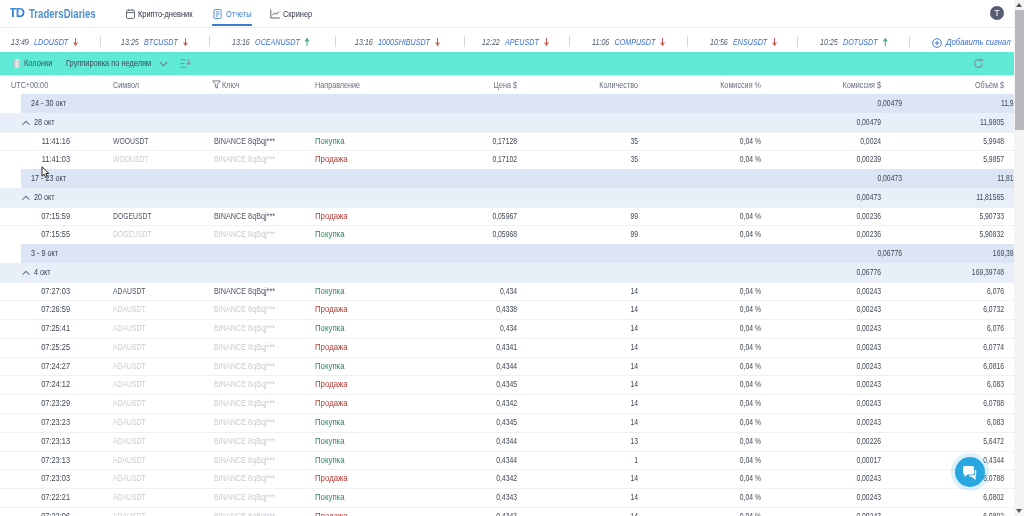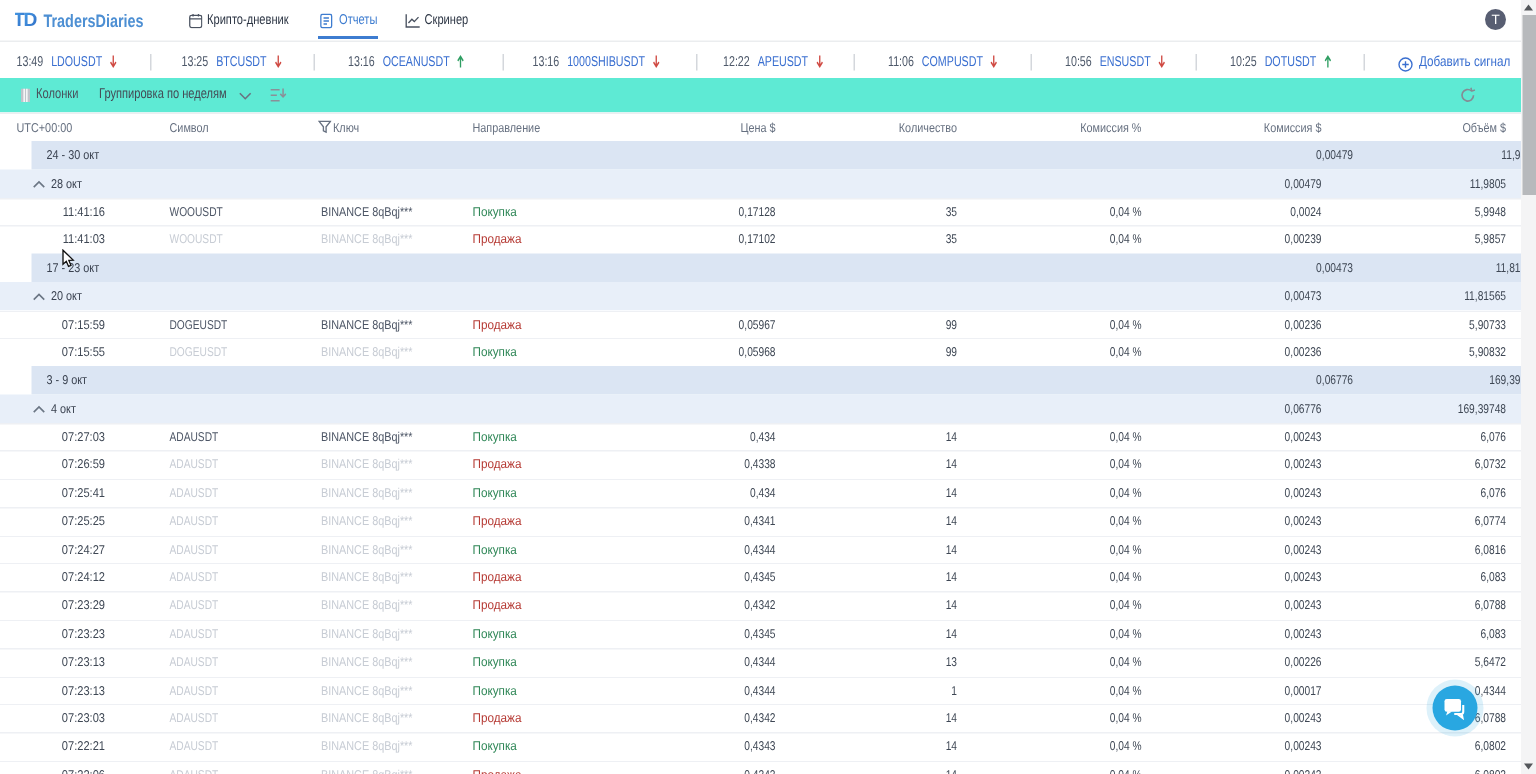--- a/index.html
+++ b/index.html
@@ -12,21 +12,21 @@
   transform:scaleX(0.8); transform-origin:0 50%; white-space:nowrap; }
 .nicon { position:absolute; top:8px; }
 .ntxt { position:absolute; top:8px; font-size:9.5px; color:#2c3544; white-space:nowrap;
   transform:scaleX(0.78); transform-origin:0 50%; }
 .ntxt.active { color:#3d7cd0; }
 .underline { position:absolute; left:212px; top:24px; width:40px; height:2px; background:#3d7cd0; }
 .avatar { position:absolute; left:990px; top:6px; width:14px; height:14px; border-radius:50%;
   background:#585e72; color:#fff; font-size:9px; text-align:center; line-height:14px; }
 
 
-.ticker { position:absolute; left:0; top:29px; width:1014px; height:23px; background:#fff; }
+.ticker { position:absolute; left:0; top:29px; width:1014px; height:23px; background:#fff;font-style:italic; }
 .titem { position:absolute; top:0; white-space:nowrap; font-size:9.5px; line-height:26px;
   transform:scaleX(0.75); transform-origin:0 50%; }
 .ttime { color:#4e596a; }
 .tsym { color:#3a6fd0; margin-left:7px; }
 .tarr { margin-left:6px; vertical-align:-2px; }
 .tsep { position:absolute; top:7px; width:1px; height:11px; background:#d4d7dc; }
 .addsig { position:absolute; top:0; left:946px; font-size:9.5px; line-height:26px; color:#3a6fd0;
   white-space:nowrap; transform:scaleX(0.82); transform-origin:0 50%; }
 .addicon { position:absolute; left:932px; top:38px; }
 

